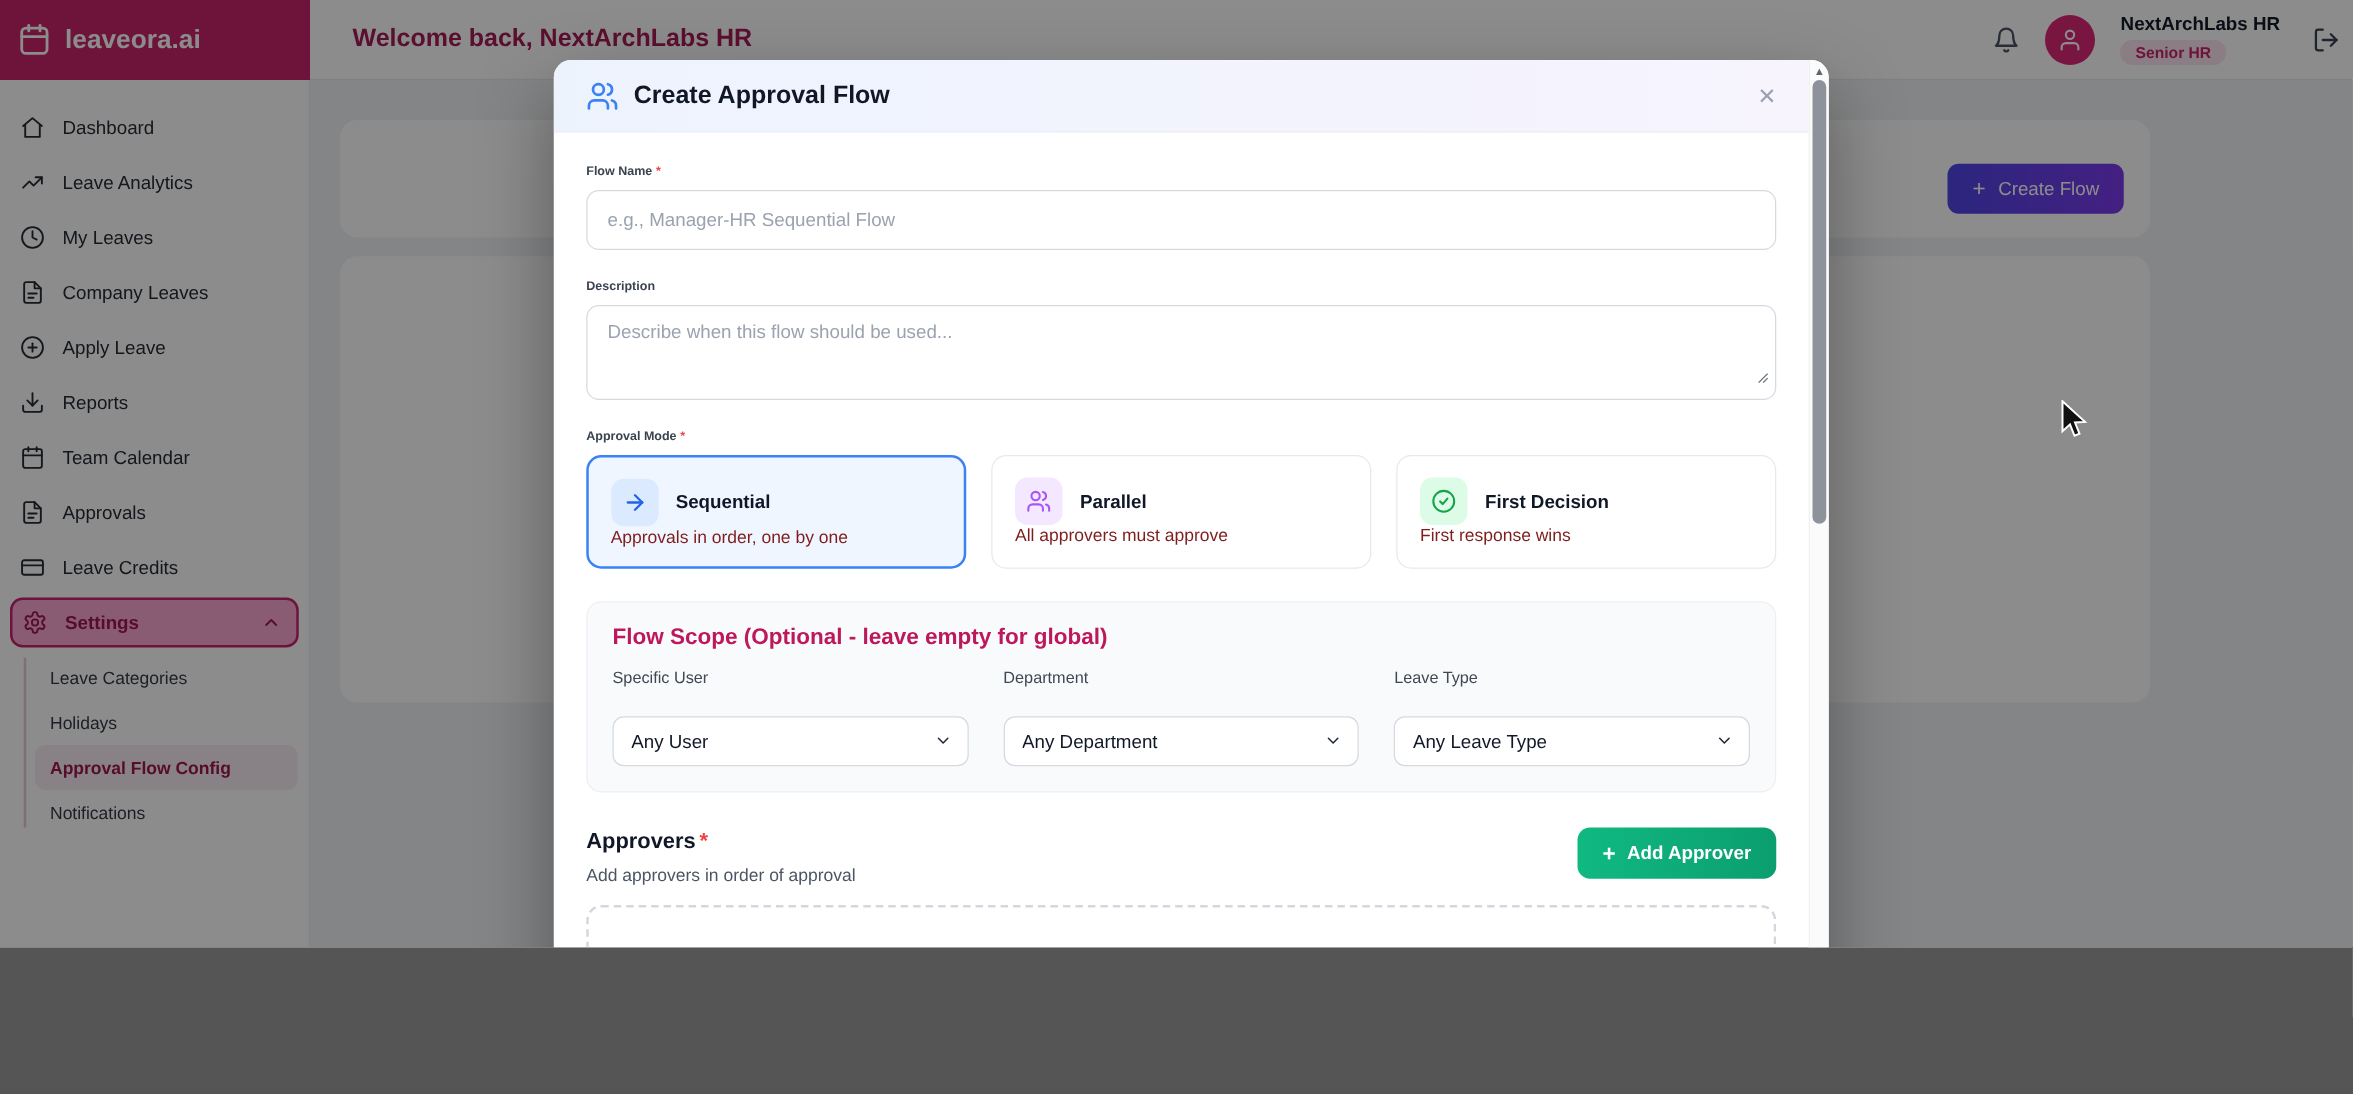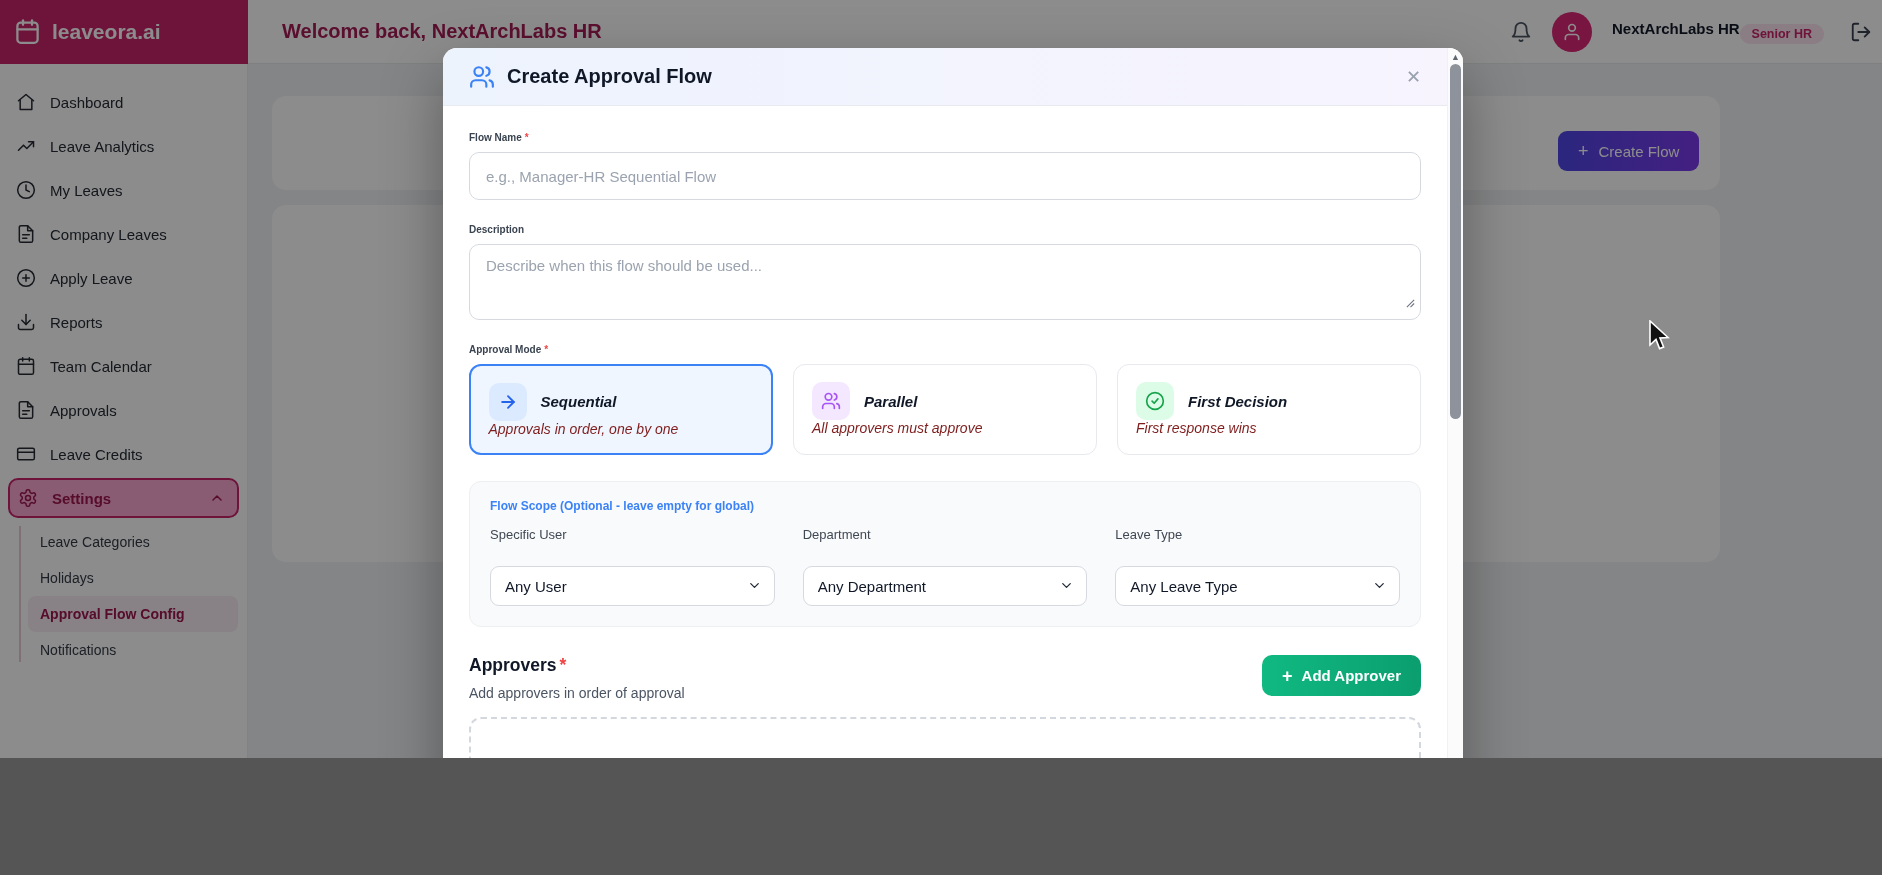--- a/index.html
+++ b/index.html
@@ -12,21 +12,21 @@
   .topbar { position:absolute; top:0; left:0; right:0; height:64px; background:#fff;
     border-bottom:1px solid #e8eaec; display:flex; align-items:center; z-index:1; }
   .logo { width:248px; height:64px; background:#C9246B; display:flex; align-items:center;
     gap:11px; padding-left:14px; flex:none; }
   .brand { font-size:21px; font-weight:bold; color:#fff; }
   .welcome { margin-left:34px; font-size:20px; font-weight:bold; color:#A61C55; }
   .top-right { margin-left:auto; display:flex; align-items:center; gap:20px; padding-right:10px; }
   .bell { color:#4b5563; display:flex; }
   .avatar { width:40px; height:40px; border-radius:50%; background:#DB2777; display:flex;
     align-items:center; justify-content:center; color:#fff; flex:none; }
-  .user-block { display:flex; flex-direction:row; align-items:flex-start; }
+  .user-block { display:flex; flex-direction:column; align-items:flex-start; }
   .user-name { font-size:15px; font-weight:bold; color:#111827; }
   .role-badge { margin-top:4px; font-size:12.5px; font-weight:bold; color:#C9246B;
     background:#FBE3EE; border-radius:999px; padding:3px 12px; }
   .logout { color:#374151; display:flex; margin-left:6px; }
   
   .sidebar { position:absolute; top:64px; left:0; bottom:0; width:248px; background:#fff;
     border-right:1px solid #ebedf0; padding-top:16px; z-index:1; }
   .nav-item { height:44px; display:flex; align-items:center; gap:14px; padding:0 16px;
     font-size:15px; color:#252b33; cursor:pointer; }
   .nav-item svg { flex:none; }
@@ -69,33 +69,33 @@
   .text-input { width:100%; height:48px; border:1px solid #d6dae0; border-radius:10px;
     padding:0 16px; font-size:15px; color:#101828; outline:none; font-family:inherit; }
   .text-input::placeholder, textarea::placeholder { color:#9aa3af; }
   .ta-wrap { position:relative; }
   .ta { width:100%; height:76px; border:1px solid #d6dae0; border-radius:10px;
     padding:12px 16px; font-size:15px; color:#101828; resize:none; outline:none;
     font-family:inherit; display:block; }
   .resize-grip { position:absolute; right:6px; bottom:8px; color:#6b7280; }
   .mode-grid { display:grid; grid-template-columns:1fr 1fr 1fr; gap:20px; }
   .mode-card { border:1.5px solid #e7e9ee; border-radius:12px; padding:17px 18px;
-    background:#fff; cursor:pointer;font-style:italic; }
+    background:#fff; cursor:pointer; }
   .mode-card.selected { border:2px solid #3B82F6; background:#EFF6FF; padding:16.5px 17.5px; }
   .mc-head { display:flex; align-items:center; gap:14px; }
   .mc-icon { width:38px; height:38px; border-radius:10px; display:flex; align-items:center;
     justify-content:center; flex:none; }
   .mc-icon.blue   { background:#DBEAFE; color:#2563EB; }
   .mc-icon.purple { background:#F3E8FF; color:#A855F7; }
   .mc-icon.green  { background:#DCFCE7; color:#16A34A; }
   .mc-name { font-size:15px; font-weight:600; color:#101828; }
   .mc-desc { font-size:14px; color:#7f1d1d; }
   .scope-panel { margin-top:26px; background:#F9FAFB; border:1px solid #edeff2;
     border-radius:12px; padding:17px 20px 20px; }
-  .scope-title { font-size:12px; font-weight:bold; color:#3b82f6; margin-bottom:14px; }
+  .scope-title { font-size:18px; font-weight:bold; color:#be185d; margin-bottom:14px; }
   .scope-grid { display:grid; grid-template-columns:1fr 1fr 1fr; gap:28px; }
   .scope-label { font-size:13px; color:#404854; margin-bottom:24px; display:block; }
   .sel-wrap { position:relative; }
   .sel { width:100%; height:40px; border:1px solid #d6dae0; border-radius:9px; background:#fff;
     padding:0 14px; font-size:15px; color:#101828; appearance:none; -webkit-appearance:none;
     font-family:inherit; outline:none; }
   .sel-chev { position:absolute; right:13px; top:12px; pointer-events:none; color:#1f2937; display:flex; }
   .approvers-row { display:flex; justify-content:space-between; align-items:flex-start; margin-top:28px; }
   .apr-title { font-size:17.5px; font-weight:bold; color:#101828; }
   .apr-hint { margin-top:9px; font-size:14px; color:#4b5563; }

